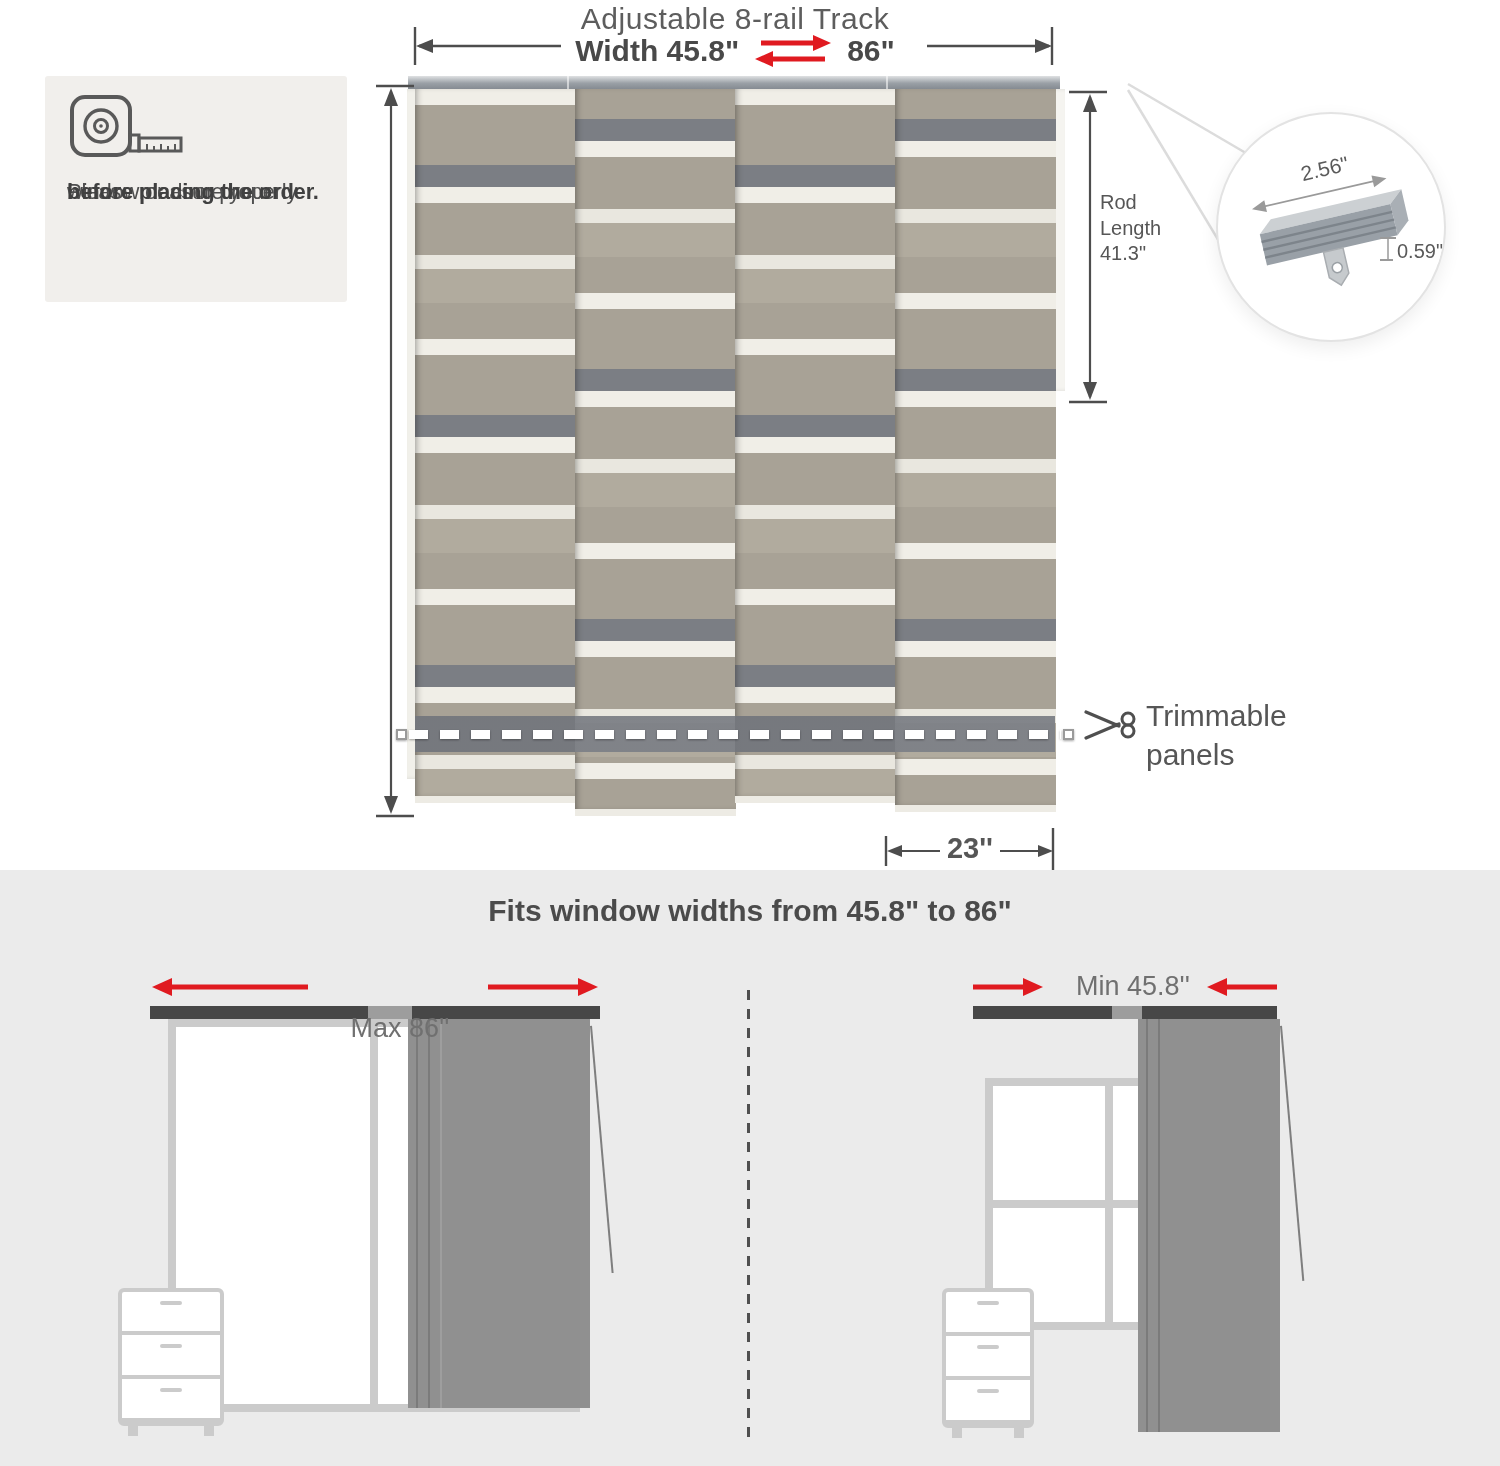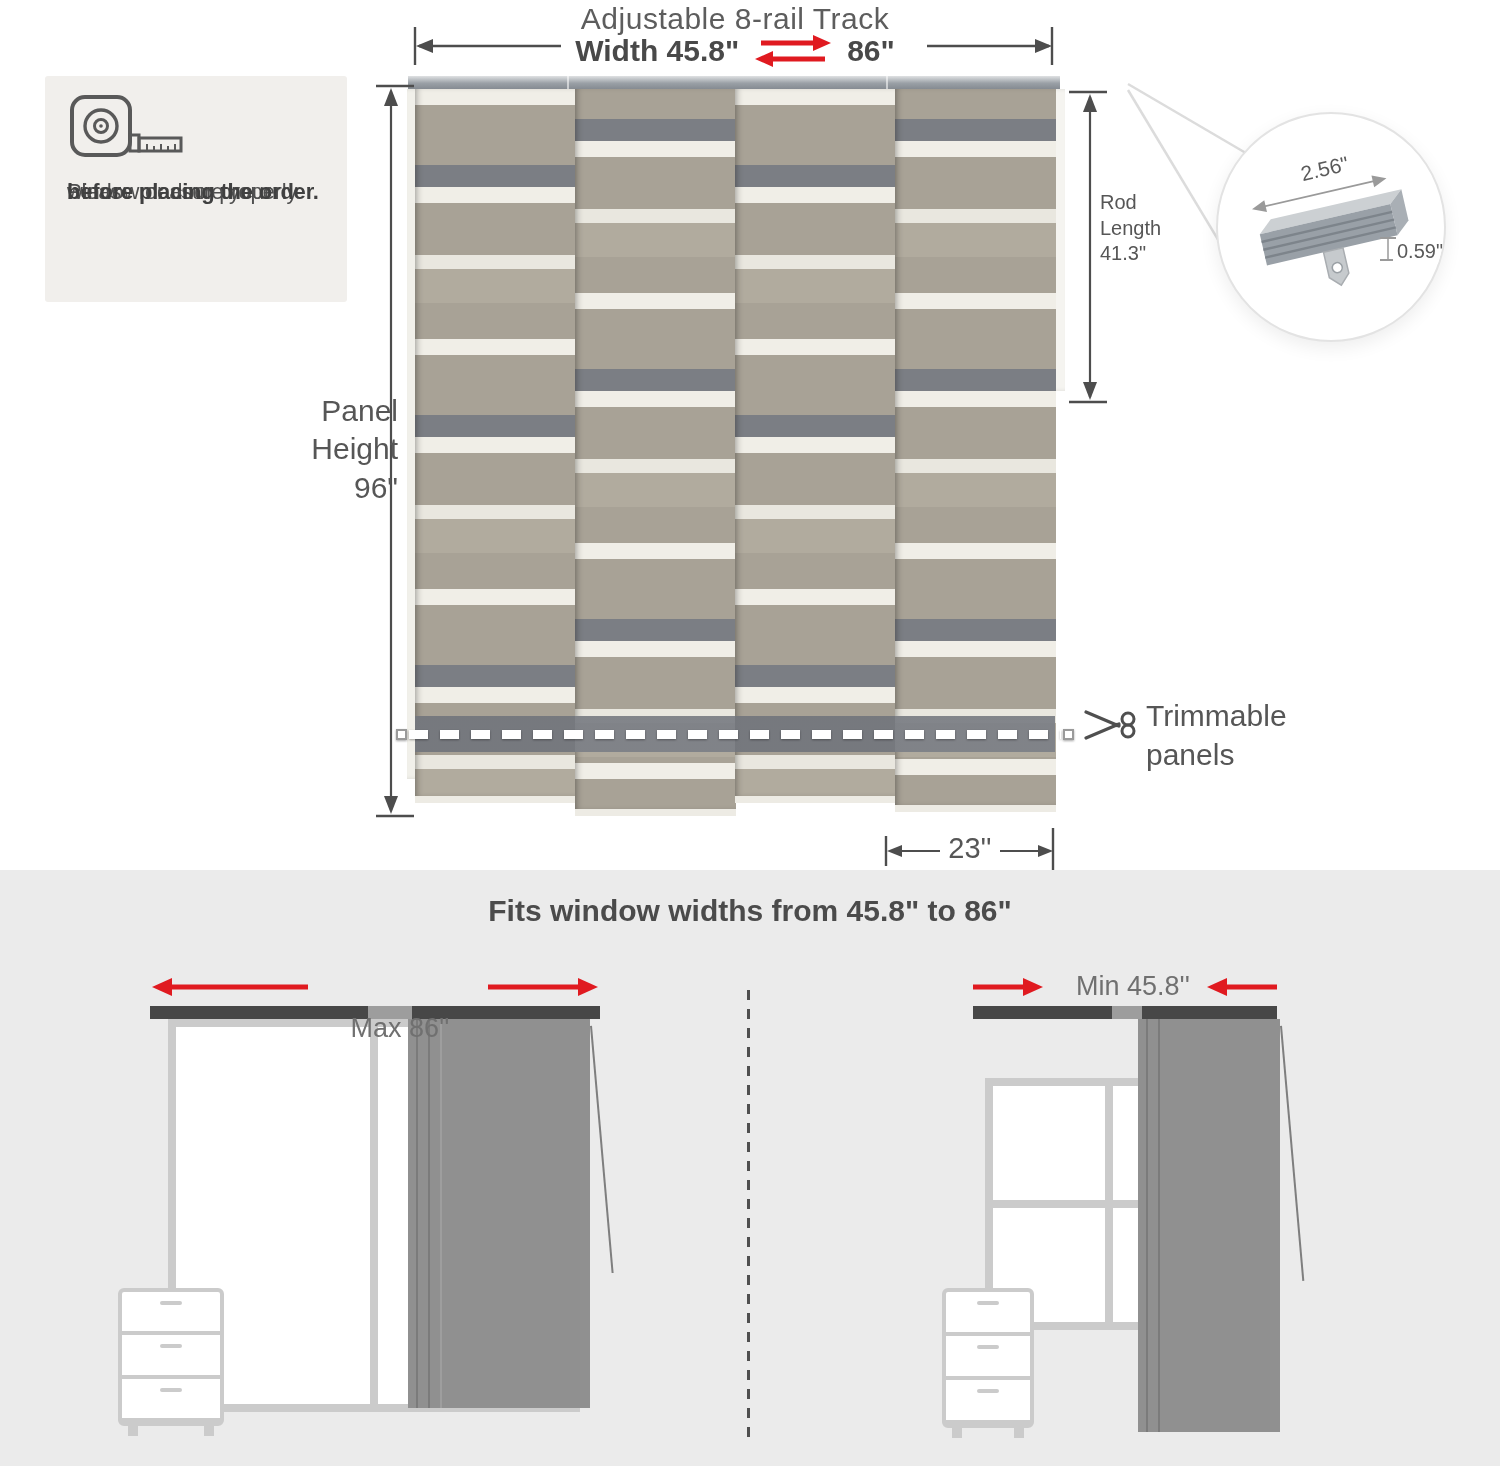--- a/index.html
+++ b/index.html
@@ -75,21 +75,21 @@
     overflow:hidden; }
   .callout-circle svg { position:static; display:block; }
 
   .scissors-wrap { left:1084px; top:704px; }
   .scissors-wrap svg { position:static; display:block; }
   .trimmable-label { left:1146px; top:696px; font-size:30px; line-height:1.3; color:#565656; }
   .trimmable-label div { position:static; }
 
   .width23-svg { left:882px; top:826px; }
   .width23-label { left:930px; top:832px; width:80px; text-align:center;
-    font-size:29px; color:#565656; }
+    font-size:29px; color:#565656;font-weight:bold; }
 
   
   .fits-section { left:0; top:870px; width:1500px; height:596px; background:#ebebeb; }
   .fits-header { left:0; top:24px; width:100%; text-align:center; font-size:30px;
     font-weight:bold; color:#4b4b4b; z-index:7; }
   .illus-label { font-size:27px; color:#707070; text-align:center; z-index:7; }
   .max-label { left:315px; top:101px; width:170px;margin-top:42px; }
   .min-label { left:1053px; top:101px; width:160px; }
   .red-arrow { z-index:7; }
   .arrow-max-left  { left:150px; top:104px; }
@@ -202,25 +202,20 @@
     </div>
   </div>
 
   <svg class="height-dim-svg" width="44" height="734" viewBox="0 0 44 734">
     <line x1="6" y1="2" x2="44" y2="2" stroke="#4d4d4d" stroke-width="2.4"></line>
     <line x1="6" y1="732" x2="44" y2="732" stroke="#4d4d4d" stroke-width="2.4"></line>
     <line x1="21" y1="8" x2="21" y2="726" stroke="#4d4d4d" stroke-width="2.2"></line>
     <polygon points="21,4 14,22 28,22" fill="#4d4d4d"></polygon>
     <polygon points="21,730 14,712 28,712" fill="#4d4d4d"></polygon>
   </svg>
-  <div class="height-dim-label">
-    <div>Panel</div>
-    <div>Height</div>
-    <div>96"</div>
-  </div>
 
   <svg class="rod-dim-svg" width="44" height="314" viewBox="0 0 44 314">
     <line x1="0" y1="2" x2="38" y2="2" stroke="#4d4d4d" stroke-width="2.4"></line>
     <line x1="0" y1="312" x2="38" y2="312" stroke="#4d4d4d" stroke-width="2.4"></line>
     <line x1="21" y1="7" x2="21" y2="307" stroke="#4d4d4d" stroke-width="2.2"></line>
     <polygon points="21,4 14,22 28,22" fill="#4d4d4d"></polygon>
     <polygon points="21,310 14,292 28,292" fill="#4d4d4d"></polygon>
   </svg>
   <div class="rod-dim-label">
     <div>Rod</div>

